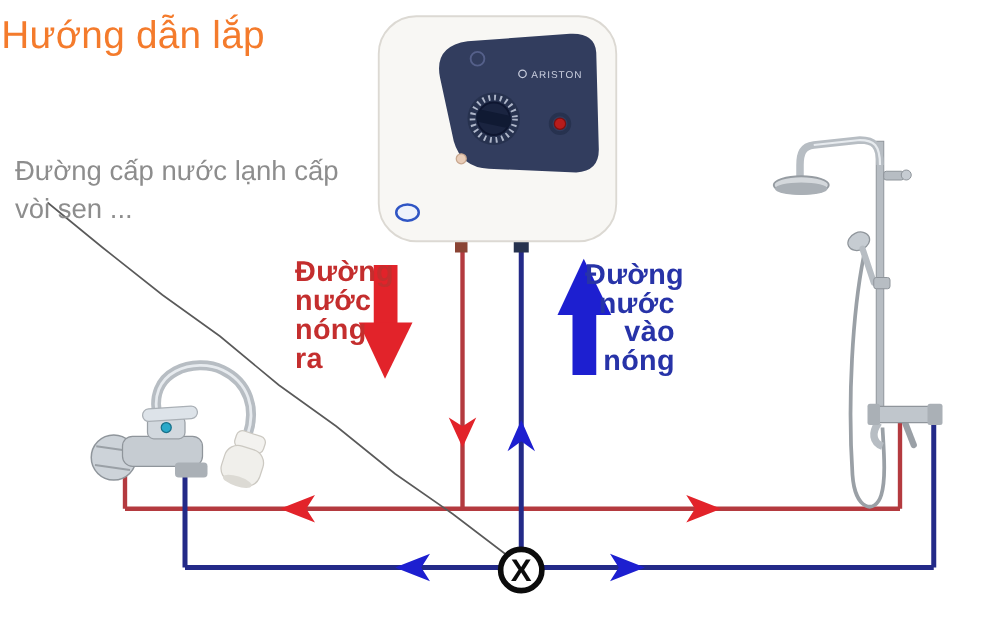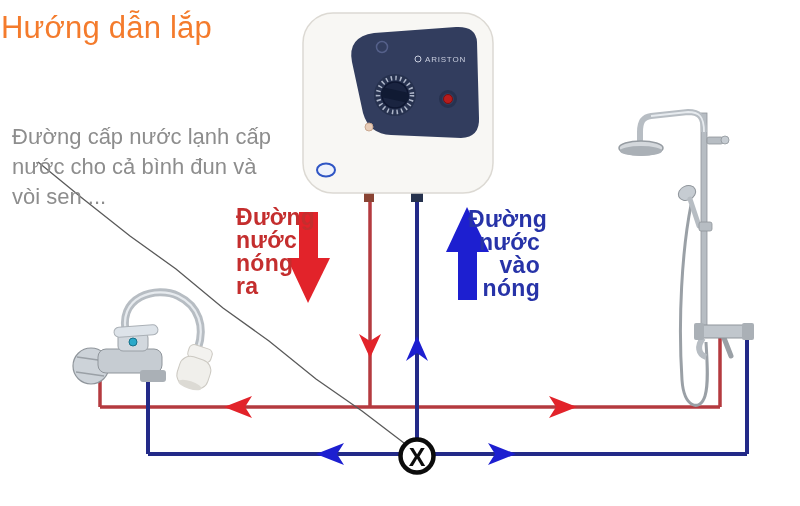--- a/index.html
+++ b/index.html
@@ -130,21 +130,20 @@
         <rect x="180" y="358" width="32" height="30" rx="11" fill="#f0efeb" stroke="#ccc9c2" stroke-width="1"></rect>
         <ellipse cx="196" cy="386" rx="12" ry="4" fill="#dcdad4"></ellipse>
       </g>
     </g>
   </svg>
 
   <div class="title">Hướng dẫn lắp</div>
 
   <div class="annotation">
     <div>Đường cấp nước lạnh cấp</div>
-    <div>nước cho cả bình đun và</div>
     <div>vòi sen ...</div>
   </div>
 
   <div class="flow-label hot">
     <div>Đường</div>
     <div>nước</div>
     <div>nóng</div>
     <div>ra</div>
   </div>
 

